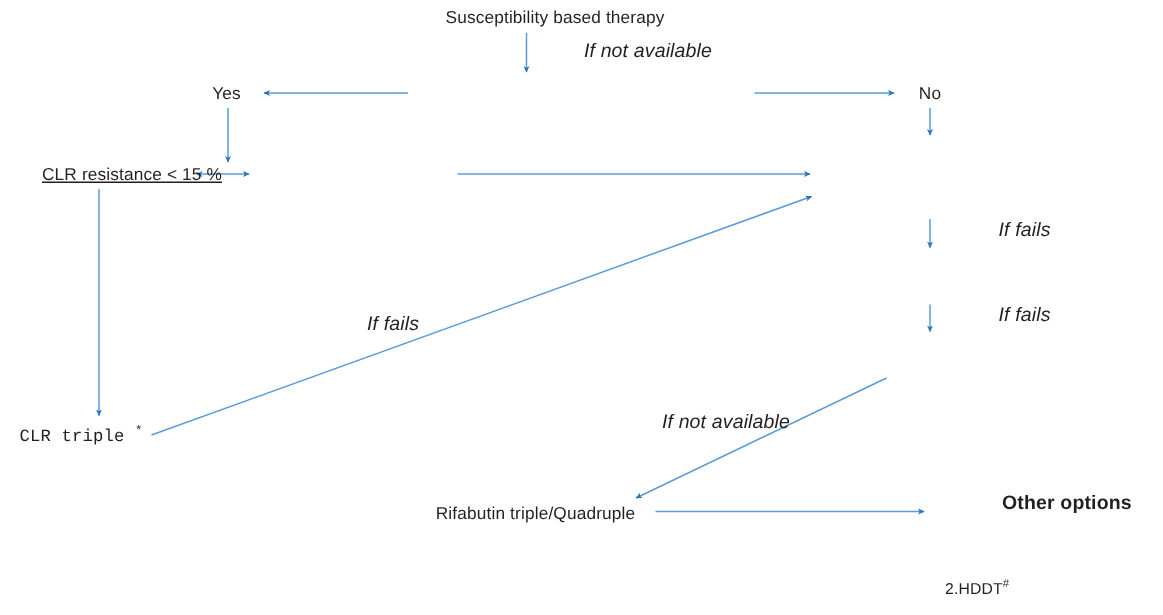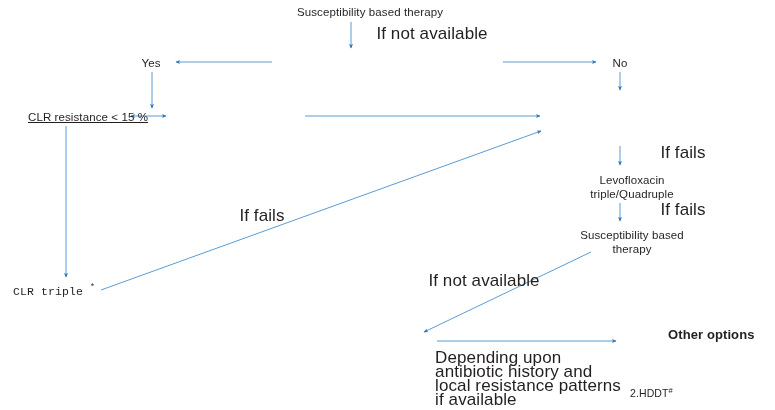--- a/index.html
+++ b/index.html
@@ -31,26 +31,27 @@
     text-align: center;
     white-space: pre-line;
     color: #231f20;
     letter-spacing: 0.1px;
   }
   .node.center {
     transform: translateX(-50%);
   }
   .label {
     position: absolute;
-    font-size: 17px;
+    font-size: 13px;
     line-height: 14px;
-    text-align: left;
+    text-align: right;
     color: #231f20;
     white-space: pre-line;
     letter-spacing: 0.1px;
+    font-style: italic;
   }
   .label.center {
     transform: translateX(-50%);
   }
   .opt-title {
     position: absolute;
     font-size: 13px;
     font-weight: bold;
     color: #231f20;
     letter-spacing: 0.1px;
@@ -99,42 +100,35 @@
 
 
   <div class="node center" style="left:151px; top:56px;">Yes</div>
 
   <div class="node center" style="left:620px; top:56px;text-align:center;">No</div>
 
   <div class="node center" style="left:88px; top:110px;text-decoration:underline;">CLR resistance &lt; 15 %</div>
 
 
 
-  <div class="node center" style="left:632px; top:173px;">Levofloxacin
-triple/Quadruple</div>
 
-  <div class="node center" style="left:632px; top:228px;">Susceptibility based
-therapy</div>
 
   <div class="node center" style="left:54px; top:285px;font-family:Liberation Mono, monospace;">CLR triple <sup>*</sup></div>
 
+  <div class="node center" style="left:357px; top:336px;">Rifabutin triple/Quadruple</div>
 
   <div class="label center" style="left:432px; top:27px;">If not available</div>
 
   <div class="label center" style="left:683px; top:146px;">If fails</div>
 
   <div class="label center" style="left:683px; top:203px;">If fails</div>
 
   <div class="label center" style="left:262px; top:209px;">If fails</div>
 
   <div class="label center" style="left:484px; top:274px;">If not available</div>
 
-  <div class="label center" style="left:528px; top:351px;">Depending upon
-antibiotic history and
-local resistance patterns
-if available</div>
 
   <div class="opt-title" style="left:668px; top:327px;">Other options</div>
 
 
   <div class="opt-item" style="left:630px; top:386px;">2.HDDT<sup>#</sup></div>
 
 </div>
 
 </body></html>

